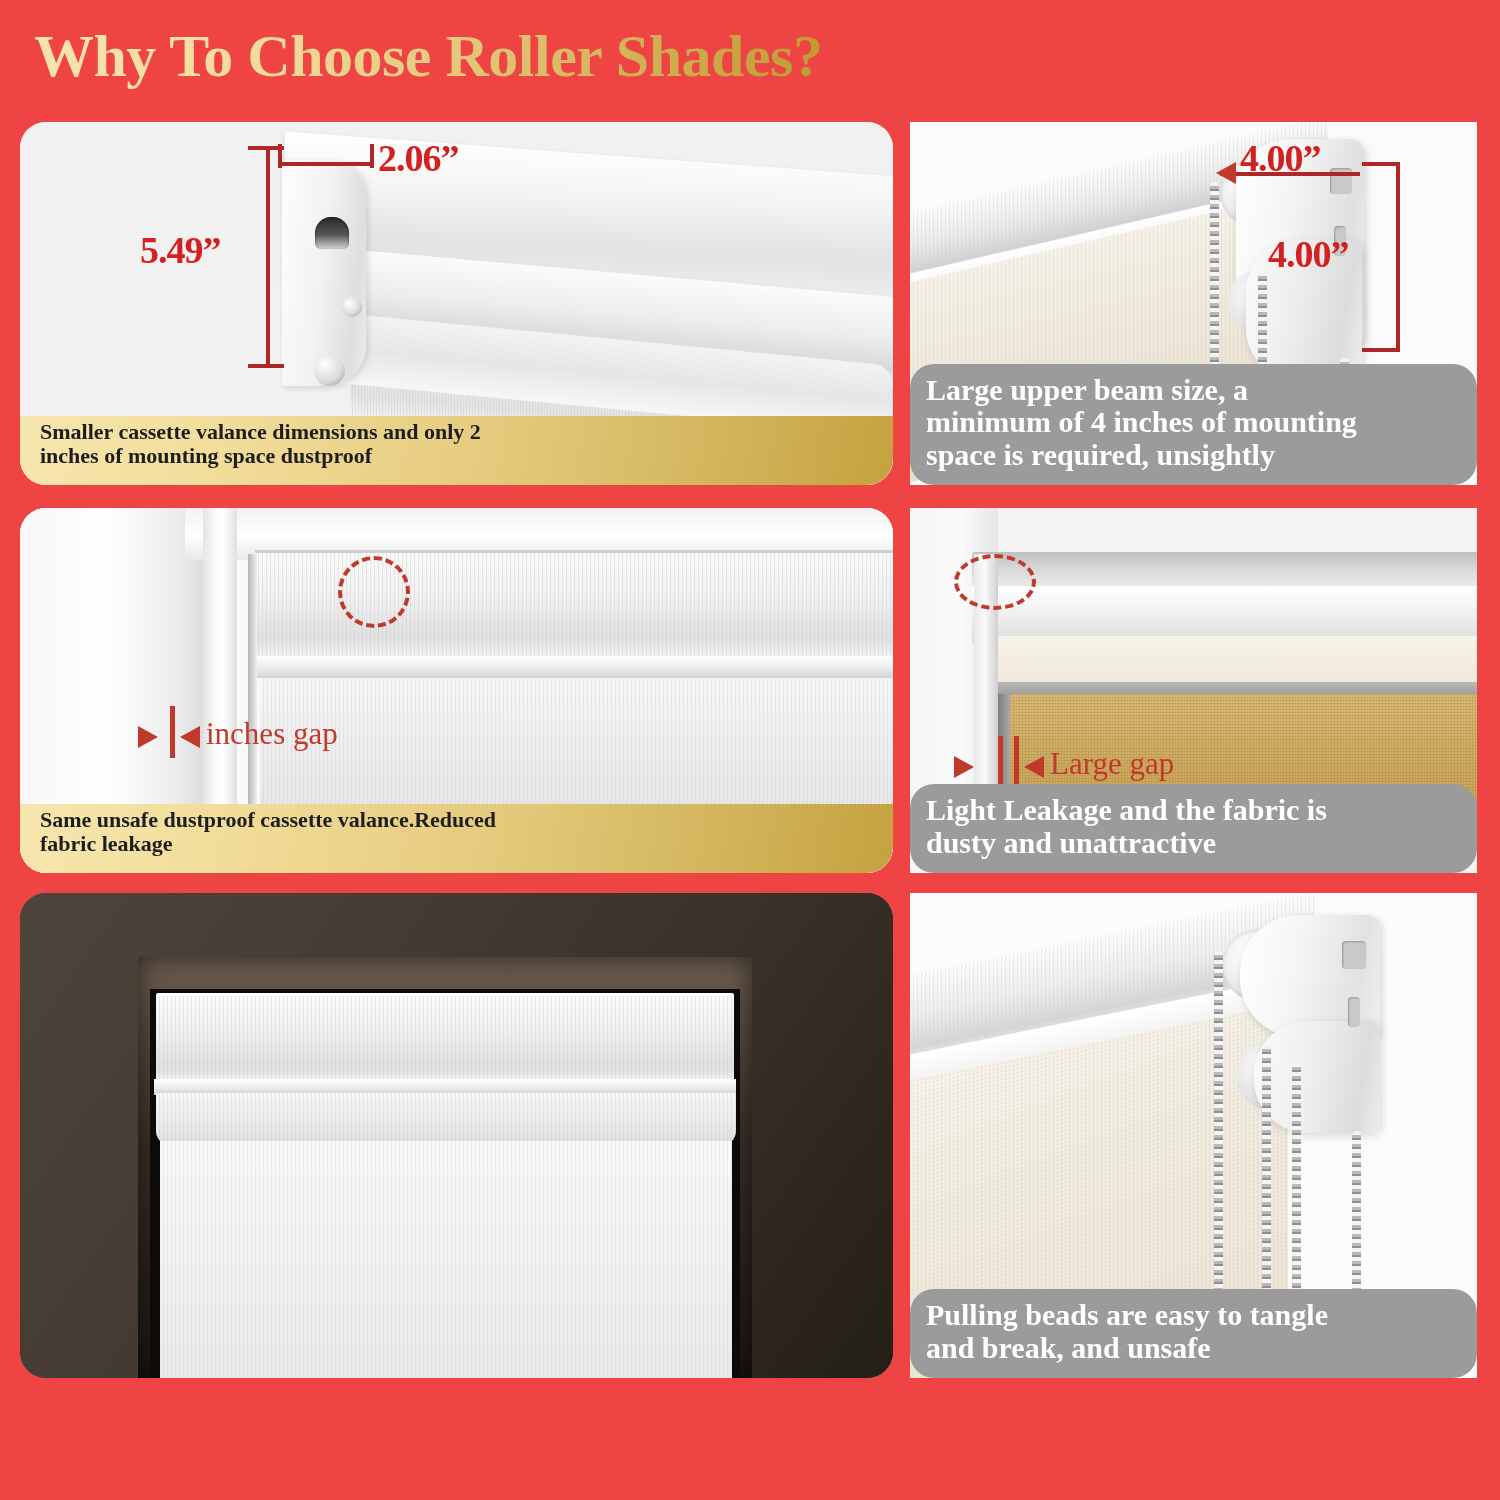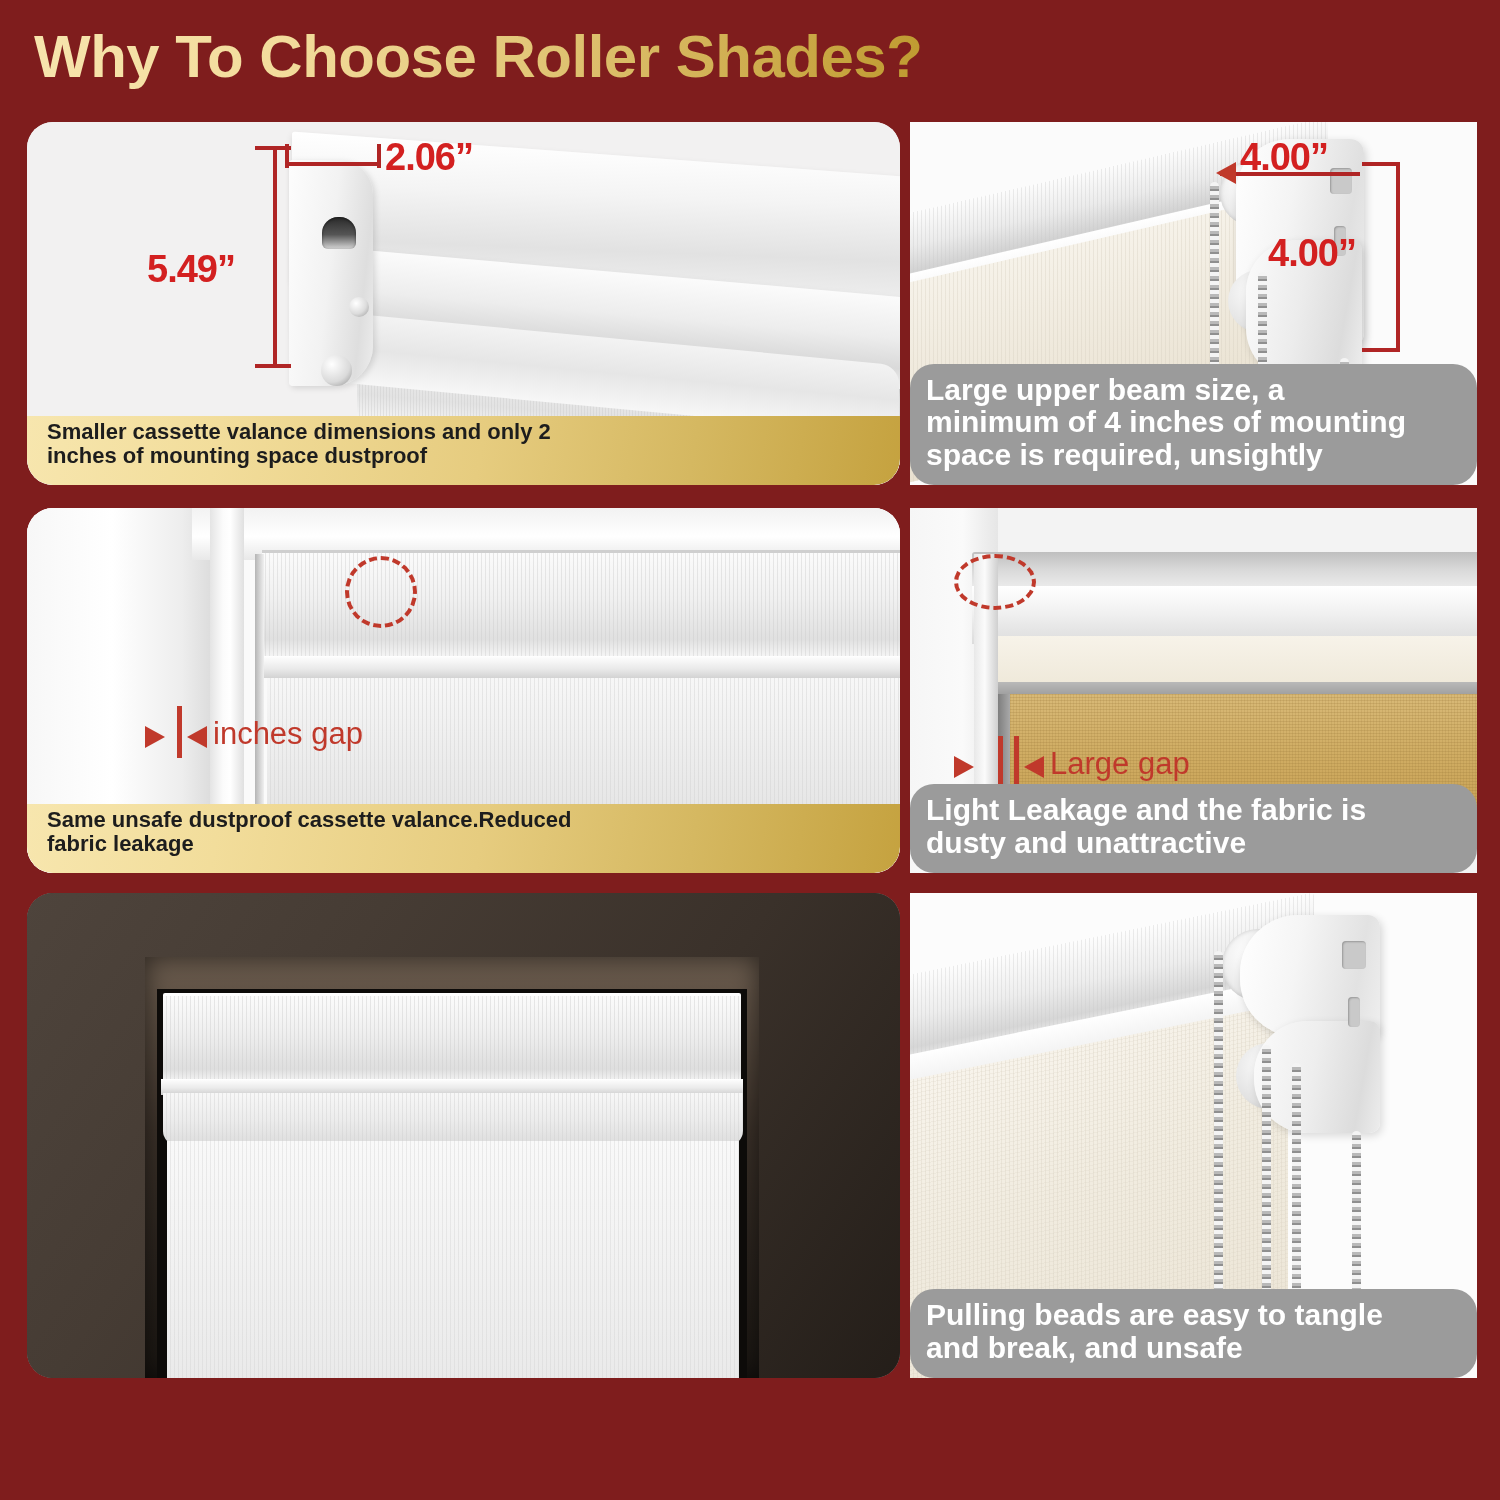--- a/index.html
+++ b/index.html
@@ -4,21 +4,21 @@
 <style>
   * { margin:0; padding:0; box-sizing:border-box; }
 
   html, body {
     width:1500px; height:1500px;
     background:#282828;
     font-family:"Liberation Sans", sans-serif;
     overflow:hidden;
   }
 
-  #stage { position:relative; width:1500px; height:1500px; background:#7f1d1d; }
+  #stage { position:relative; width:1500px; height:1500px; background:#ef4444;font-family:Liberation Serif, serif; }
 
   
   .title {
     position:absolute;
     left:34px; top:22px;
     font-size:60px;
     font-weight:bold;
     letter-spacing:-0.5px;
     background:linear-gradient(100deg,#f7e4ad 0%,#f3dc9c 28%,#e3c779 55%,#cfae4f 80%,#bf9a30 100%);
     -webkit-background-clip:text;
@@ -28,21 +28,21 @@
     text-shadow:none;
     white-space:nowrap;
   }
 
   
   .panel { position:absolute; overflow:hidden; background:#eceaea; }
   .panel.good  { border-radius:26px; }
   .panel.bad   { border-radius:0; }
 
   
-  .col-left  { left:27px;  width:873px; }
+  .col-left  { left:20px;  width:873px; }
   .col-right { left:910px; width:567px; }
   .row-1 { top:122px;  height:363px; }
   .row-2 { top:508px;  height:365px; }
   .row-3 { top:893px;  height:485px; }
 
   .photo { position:absolute; left:0; right:0; top:0; bottom:0; }
 
   
   .cap {
     position:absolute; left:0; right:0; bottom:0;
@@ -407,21 +407,21 @@
       <div class="p1-screw2"></div>
 
       <div class="dimline h" style="left:258px; top:40px; width:96px;"></div>
       <div class="dimline v" style="left:258px; top:22px; height:24px;"></div>
       <div class="dimline v" style="left:350px; top:22px; height:24px;"></div>
       <div class="dimtxt" style="left:358px; top:14px;">2.06”</div>
 
       <div class="dimline v" style="left:246px; top:24px; height:222px;"></div>
       <div class="dimline h" style="left:228px; top:24px; width:36px;"></div>
       <div class="dimline h" style="left:228px; top:242px; width:36px;"></div>
-      <div class="dimtxt" style="left:120px; top:106px;margin-top:20px;">5.49”</div>
+      <div class="dimtxt" style="left:120px; top:106px;">5.49”</div>
     </div>
 
     <div class="cap gold">
       <span class="ln">Smaller cassette valance dimensions and only 2</span>
       <span class="ln">inches of mounting space dustproof</span>
     </div>
   </div>
 
   <div class="panel bad col-right row-1">
     <div class="photo">

